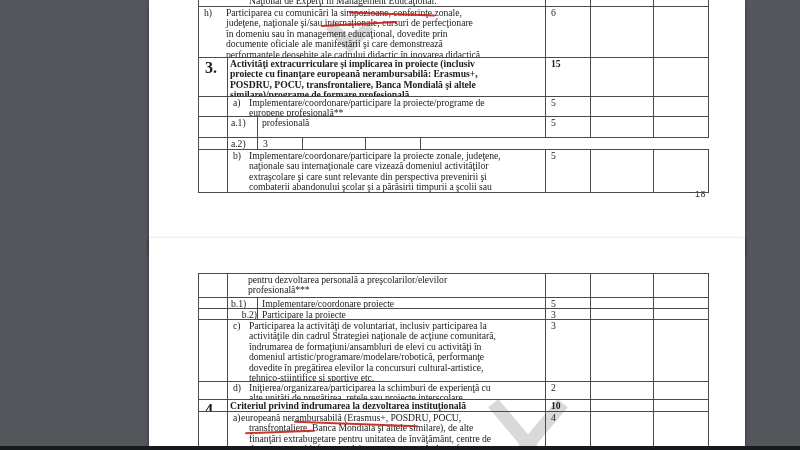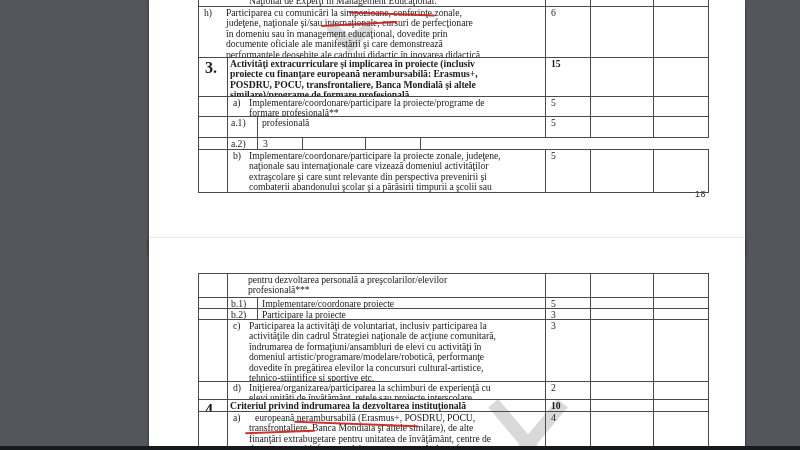--- a/index.html
+++ b/index.html
@@ -90,21 +90,21 @@
           <div class="line">15</div>
         </div>
         <div class="tcell" style="width: 63px;"></div>
         <div class="tcell" style="width: 55px;"></div>
       </div>
       <div class="trow" style="height: 20px;">
         <div class="tcell" style="width: 29px;"></div>
         <div class="tcell" style="width: 318px;">
           <div class="lblabs">a)</div>
           <div class="line" style="margin-left: 21px;">Implementare/coordonare/participare la proiecte/programe de</div>
-          <div class="line" style="margin-left: 21px;">formare profesională**</div>
+          <div class="line" style="margin-left: 21px;">europene profesională**</div>
         </div>
         <div class="tcell scorecell" style="width: 45px;">
           <div class="line">5</div>
         </div>
         <div class="tcell" style="width: 63px;"></div>
         <div class="tcell" style="width: 55px;"></div>
       </div>
       <div class="trow" style="height: 21px;">
         <div class="tcell" style="width: 29px;"></div>
         <div class="tcell" style="width: 30px; padding-left: 3px;">
@@ -174,21 +174,21 @@
           <div class="line">Implementare/coordonare proiecte</div>
         </div>
         <div class="tcell scorecell" style="width: 45px;">
           <div class="line">5</div>
         </div>
         <div class="tcell" style="width: 63px;"></div>
         <div class="tcell" style="width: 55px;"></div>
       </div>
       <div class="trow" style="height: 11px;">
         <div class="tcell" style="width: 29px;"></div>
-        <div class="tcell" style="width: 30px; padding-left: 3px;">
+        <div class="tcell" style="width: 30px; padding-left: 3px; text-align: right;">
           <div class="line">b.2)</div>
         </div>
         <div class="tcell" style="width: 288px; padding-left: 4px;">
           <div class="line">Participare la proiecte</div>
         </div>
         <div class="tcell scorecell" style="width: 45px;">
           <div class="line">3</div>
         </div>
         <div class="tcell" style="width: 63px;"></div>
         <div class="tcell" style="width: 55px;"></div>
@@ -208,21 +208,21 @@
           <div class="line">3</div>
         </div>
         <div class="tcell" style="width: 63px;"></div>
         <div class="tcell" style="width: 55px;"></div>
       </div>
       <div class="trow" style="height: 18px;">
         <div class="tcell" style="width: 29px;"></div>
         <div class="tcell" style="width: 318px;">
           <div class="lblabs">d)</div>
           <div class="line" style="margin-left: 21px;">Iniţierea/organizarea/participarea la schimburi de experienţă cu</div>
-          <div class="line" style="margin-left: 21px;">elevi unităţi de învăţământ, reţele sau proiecte interşcolare</div>
+          <div class="line" style="margin-left: 21px;">alte unităţi de pregătirea, reţele sau proiecte interşcolare</div>
         </div>
         <div class="tcell scorecell" style="width: 45px;">
           <div class="line">2</div>
         </div>
         <div class="tcell" style="width: 63px;"></div>
         <div class="tcell" style="width: 55px;"></div>
       </div>
       <div class="trow" style="height: 12px;">
         <div class="tcell numcell b" style="width: 29px;">4</div>
         <div class="tcell b" style="width: 318px; padding-left: 2px;">
@@ -231,21 +231,21 @@
         <div class="tcell scorecell b" style="width: 45px;">
           <div class="line">10</div>
         </div>
         <div class="tcell" style="width: 63px;"></div>
         <div class="tcell" style="width: 55px;"></div>
       </div>
       <div class="trow" style="height: 56px;">
         <div class="tcell" style="width: 29px;"></div>
         <div class="tcell" style="width: 318px;">
           <div class="lblabs">a)</div>
-          <div class="line" style="margin-left: 27px;">europeană nerambursabilă (Erasmus+, POSDRU, POCU,</div>
+          <div class="line" style="margin-left: 13px;">europeană nerambursabilă (Erasmus+, POSDRU, POCU,</div>
           <div class="line" style="margin-left: 21px;">transfrontaliere, Banca Mondială şi altele similare), de alte</div>
           <div class="line" style="margin-left: 21px;">finanţări extrabugetare pentru unitatea de învăţământ, centre de</div>
           <div class="line" style="margin-left: 21px;">documentare şi informare, laboratoare etc., având ca efect</div>
         </div>
         <div class="tcell scorecell" style="width: 45px;">
           <div class="line">4</div>
         </div>
         <div class="tcell" style="width: 63px;"></div>
         <div class="tcell" style="width: 55px;"></div>
       </div>

